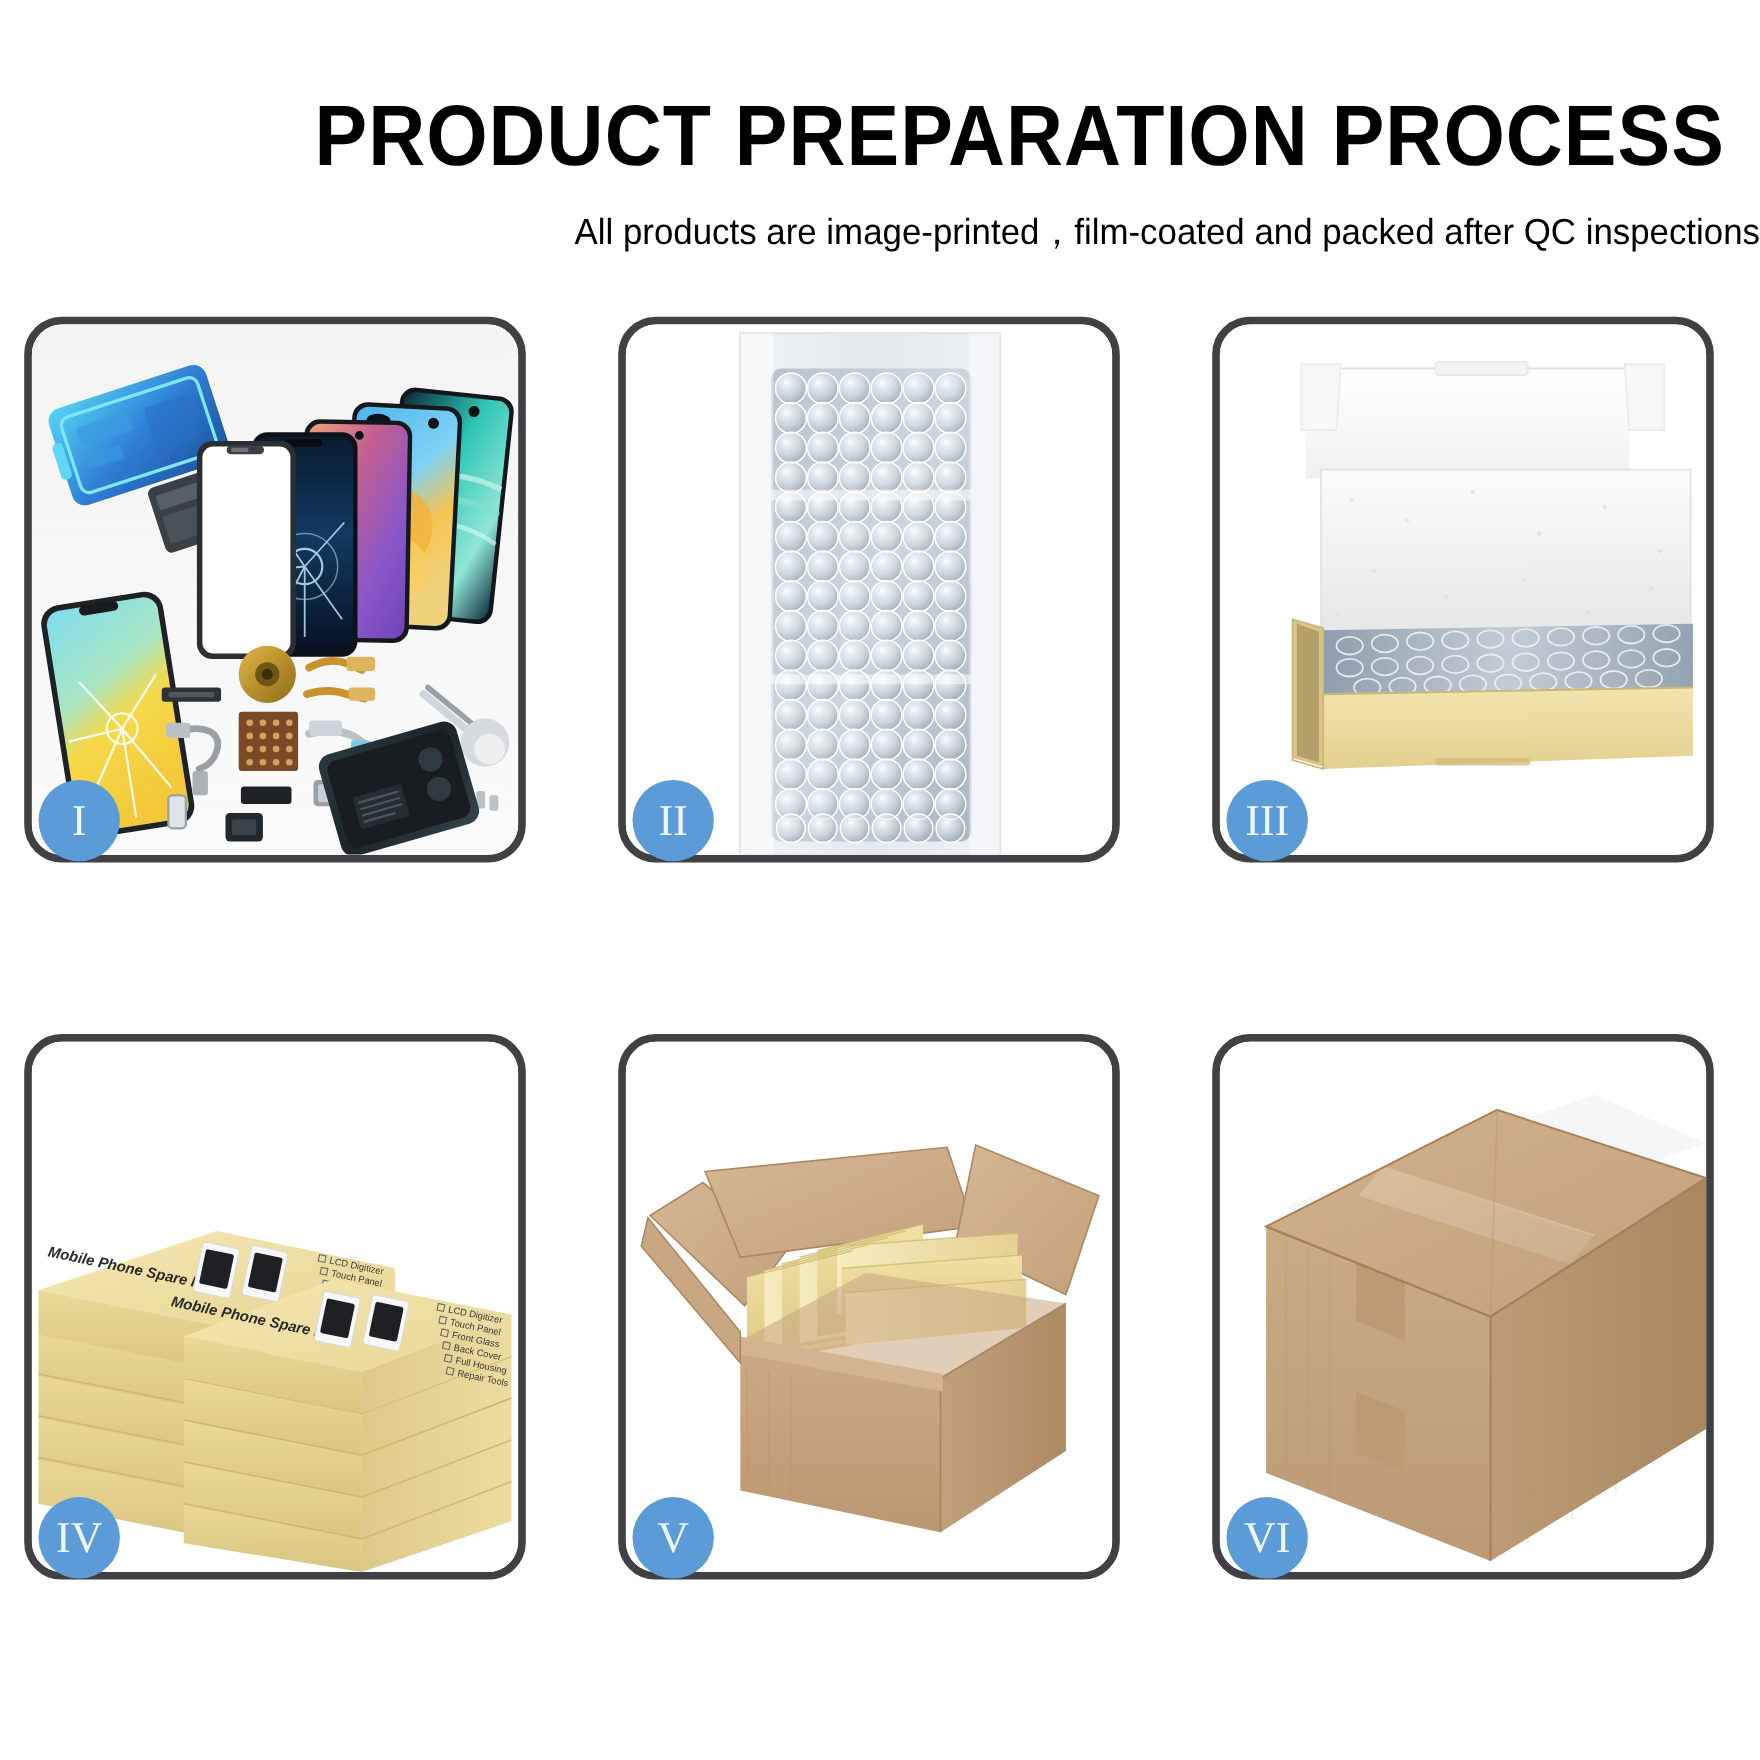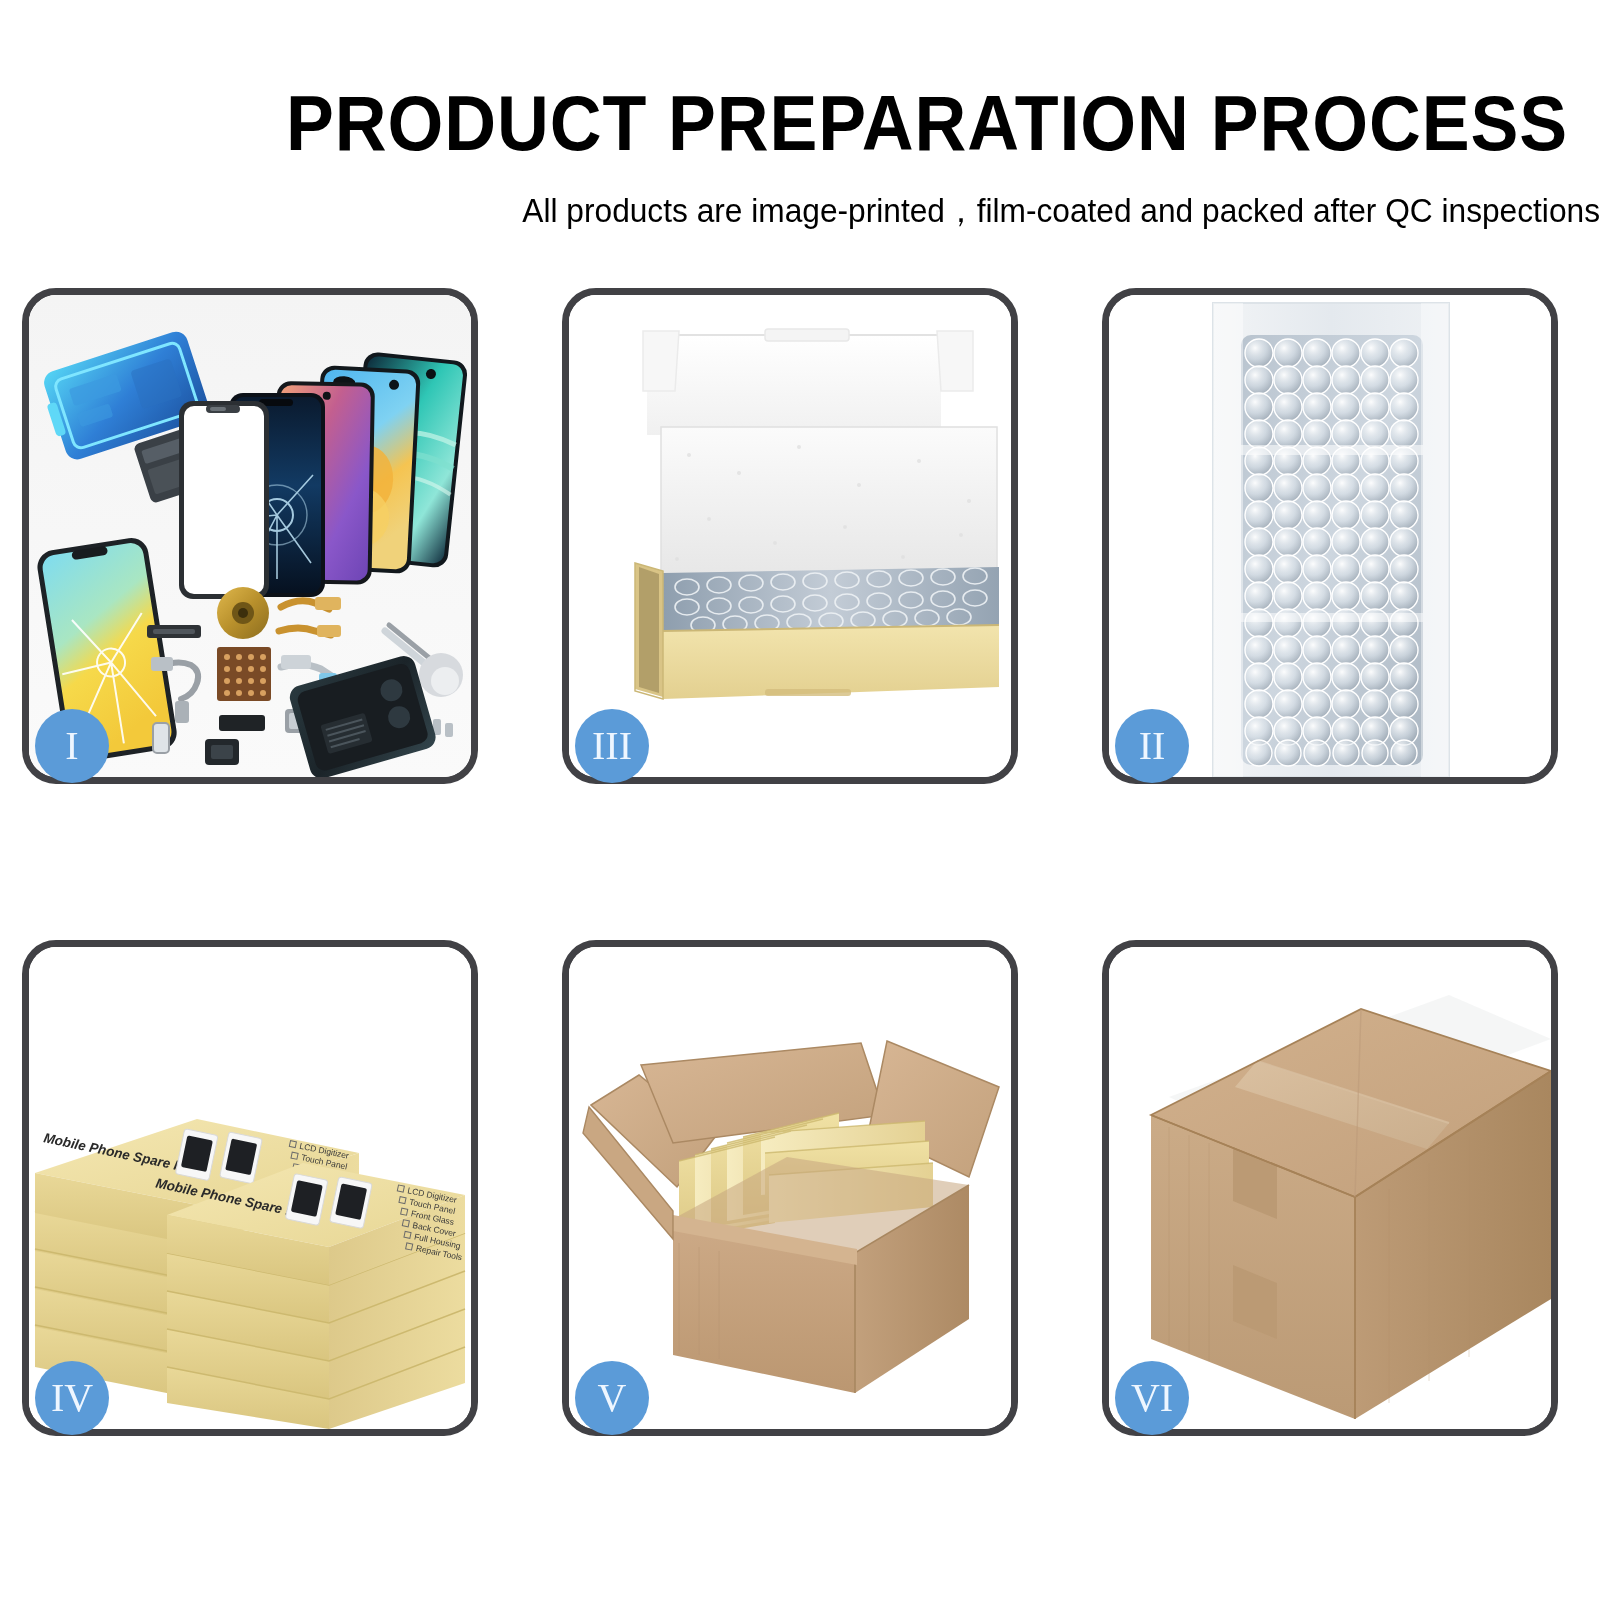--- a/index.html
+++ b/index.html
@@ -277,20 +277,196 @@
         </div>
       </div>
       <div class="badge">I</div>
     </div>
 
     <div class="card">
       <div class="card-inner">
         <div class="scene">
           <svg viewBox="0 0 442 482" preserveAspectRatio="xMidYMid slice">
             <defs>
+              <linearGradient id="bagg" x1="0" y1="0" x2="1" y2="0">
+                <stop offset="0" stop-color="#f2f4f6"></stop>
+                  <stop offset=".5" stop-color="#e4e9ee"></stop>
+                <stop offset="1" stop-color="#eef1f4"></stop>
+              </linearGradient>
+              <linearGradient id="coreg" x1="0" y1="0" x2="1" y2="1">
+                <stop offset="0" stop-color="#b9c4cf"></stop>
+                  <stop offset=".5" stop-color="#cdd6df"></stop>
+                <stop offset="1" stop-color="#aab6c2"></stop>
+              </linearGradient>
+              <radialGradient id="bub" cx=".36" cy=".32" r=".72">
+                <stop offset="0" stop-color="#ffffff" stop-opacity=".95"></stop>
+                <stop offset=".55" stop-color="#dfe6ec" stop-opacity=".5"></stop>
+                <stop offset="1" stop-color="#8e9aa6" stop-opacity=".55"></stop>
+              </radialGradient>
+            </defs>
+            <rect width="442" height="482" fill="#ffffff"></rect>
+
+            <rect x="104" y="8" width="236" height="474" fill="url(#bagg)"></rect>
+            <rect x="104" y="8" width="236" height="474" fill="none" stroke="#dde3e8" stroke-width="2"></rect>
+
+            <rect x="132" y="40" width="182" height="430" rx="10" fill="url(#coreg)"></rect>
+
+            <g>
+
+              <g>
+                <g transform="translate(0,0)">
+
+                  <g>
+                    <circle cx="150" cy="58" r="14" fill="url(#bub)" stroke="#ffffff" stroke-width="1.4"></circle>
+                    <circle cx="179" cy="58" r="14" fill="url(#bub)" stroke="#ffffff" stroke-width="1.4"></circle>
+                    <circle cx="208" cy="58" r="14" fill="url(#bub)" stroke="#ffffff" stroke-width="1.4"></circle>
+                    <circle cx="237" cy="58" r="14" fill="url(#bub)" stroke="#ffffff" stroke-width="1.4"></circle>
+                    <circle cx="266" cy="58" r="14" fill="url(#bub)" stroke="#ffffff" stroke-width="1.4"></circle>
+                    <circle cx="295" cy="58" r="14" fill="url(#bub)" stroke="#ffffff" stroke-width="1.4"></circle>
+                  </g>
+                  <g transform="translate(0,27)">
+                    <circle cx="150" cy="58" r="14" fill="url(#bub)" stroke="#ffffff" stroke-width="1.4"></circle>
+                    <circle cx="179" cy="58" r="14" fill="url(#bub)" stroke="#ffffff" stroke-width="1.4"></circle>
+                    <circle cx="208" cy="58" r="14" fill="url(#bub)" stroke="#ffffff" stroke-width="1.4"></circle>
+                    <circle cx="237" cy="58" r="14" fill="url(#bub)" stroke="#ffffff" stroke-width="1.4"></circle>
+                    <circle cx="266" cy="58" r="14" fill="url(#bub)" stroke="#ffffff" stroke-width="1.4"></circle>
+                    <circle cx="295" cy="58" r="14" fill="url(#bub)" stroke="#ffffff" stroke-width="1.4"></circle>
+                  </g>
+                  <g transform="translate(0,54)">
+                    <circle cx="150" cy="58" r="14" fill="url(#bub)" stroke="#ffffff" stroke-width="1.4"></circle>
+                    <circle cx="179" cy="58" r="14" fill="url(#bub)" stroke="#ffffff" stroke-width="1.4"></circle>
+                    <circle cx="208" cy="58" r="14" fill="url(#bub)" stroke="#ffffff" stroke-width="1.4"></circle>
+                    <circle cx="237" cy="58" r="14" fill="url(#bub)" stroke="#ffffff" stroke-width="1.4"></circle>
+                    <circle cx="266" cy="58" r="14" fill="url(#bub)" stroke="#ffffff" stroke-width="1.4"></circle>
+                    <circle cx="295" cy="58" r="14" fill="url(#bub)" stroke="#ffffff" stroke-width="1.4"></circle>
+                  </g>
+                  <g transform="translate(0,81)">
+                    <circle cx="150" cy="58" r="14" fill="url(#bub)" stroke="#ffffff" stroke-width="1.4"></circle>
+                    <circle cx="179" cy="58" r="14" fill="url(#bub)" stroke="#ffffff" stroke-width="1.4"></circle>
+                    <circle cx="208" cy="58" r="14" fill="url(#bub)" stroke="#ffffff" stroke-width="1.4"></circle>
+                    <circle cx="237" cy="58" r="14" fill="url(#bub)" stroke="#ffffff" stroke-width="1.4"></circle>
+                    <circle cx="266" cy="58" r="14" fill="url(#bub)" stroke="#ffffff" stroke-width="1.4"></circle>
+                    <circle cx="295" cy="58" r="14" fill="url(#bub)" stroke="#ffffff" stroke-width="1.4"></circle>
+                  </g>
+                  <g transform="translate(0,108)">
+                    <circle cx="150" cy="58" r="14" fill="url(#bub)" stroke="#ffffff" stroke-width="1.4"></circle>
+                    <circle cx="179" cy="58" r="14" fill="url(#bub)" stroke="#ffffff" stroke-width="1.4"></circle>
+                    <circle cx="208" cy="58" r="14" fill="url(#bub)" stroke="#ffffff" stroke-width="1.4"></circle>
+                    <circle cx="237" cy="58" r="14" fill="url(#bub)" stroke="#ffffff" stroke-width="1.4"></circle>
+                    <circle cx="266" cy="58" r="14" fill="url(#bub)" stroke="#ffffff" stroke-width="1.4"></circle>
+                    <circle cx="295" cy="58" r="14" fill="url(#bub)" stroke="#ffffff" stroke-width="1.4"></circle>
+                  </g>
+                  <g transform="translate(0,135)">
+                    <circle cx="150" cy="58" r="14" fill="url(#bub)" stroke="#ffffff" stroke-width="1.4"></circle>
+                    <circle cx="179" cy="58" r="14" fill="url(#bub)" stroke="#ffffff" stroke-width="1.4"></circle>
+                    <circle cx="208" cy="58" r="14" fill="url(#bub)" stroke="#ffffff" stroke-width="1.4"></circle>
+                    <circle cx="237" cy="58" r="14" fill="url(#bub)" stroke="#ffffff" stroke-width="1.4"></circle>
+                    <circle cx="266" cy="58" r="14" fill="url(#bub)" stroke="#ffffff" stroke-width="1.4"></circle>
+                    <circle cx="295" cy="58" r="14" fill="url(#bub)" stroke="#ffffff" stroke-width="1.4"></circle>
+                  </g>
+                  <g transform="translate(0,162)">
+                    <circle cx="150" cy="58" r="14" fill="url(#bub)" stroke="#ffffff" stroke-width="1.4"></circle>
+                    <circle cx="179" cy="58" r="14" fill="url(#bub)" stroke="#ffffff" stroke-width="1.4"></circle>
+                    <circle cx="208" cy="58" r="14" fill="url(#bub)" stroke="#ffffff" stroke-width="1.4"></circle>
+                    <circle cx="237" cy="58" r="14" fill="url(#bub)" stroke="#ffffff" stroke-width="1.4"></circle>
+                    <circle cx="266" cy="58" r="14" fill="url(#bub)" stroke="#ffffff" stroke-width="1.4"></circle>
+                    <circle cx="295" cy="58" r="14" fill="url(#bub)" stroke="#ffffff" stroke-width="1.4"></circle>
+                  </g>
+                  <g transform="translate(0,189)">
+                    <circle cx="150" cy="58" r="14" fill="url(#bub)" stroke="#ffffff" stroke-width="1.4"></circle>
+                    <circle cx="179" cy="58" r="14" fill="url(#bub)" stroke="#ffffff" stroke-width="1.4"></circle>
+                    <circle cx="208" cy="58" r="14" fill="url(#bub)" stroke="#ffffff" stroke-width="1.4"></circle>
+                    <circle cx="237" cy="58" r="14" fill="url(#bub)" stroke="#ffffff" stroke-width="1.4"></circle>
+                    <circle cx="266" cy="58" r="14" fill="url(#bub)" stroke="#ffffff" stroke-width="1.4"></circle>
+                    <circle cx="295" cy="58" r="14" fill="url(#bub)" stroke="#ffffff" stroke-width="1.4"></circle>
+                  </g>
+                  <g transform="translate(0,216)">
+                    <circle cx="150" cy="58" r="14" fill="url(#bub)" stroke="#ffffff" stroke-width="1.4"></circle>
+                    <circle cx="179" cy="58" r="14" fill="url(#bub)" stroke="#ffffff" stroke-width="1.4"></circle>
+                    <circle cx="208" cy="58" r="14" fill="url(#bub)" stroke="#ffffff" stroke-width="1.4"></circle>
+                    <circle cx="237" cy="58" r="14" fill="url(#bub)" stroke="#ffffff" stroke-width="1.4"></circle>
+                    <circle cx="266" cy="58" r="14" fill="url(#bub)" stroke="#ffffff" stroke-width="1.4"></circle>
+                    <circle cx="295" cy="58" r="14" fill="url(#bub)" stroke="#ffffff" stroke-width="1.4"></circle>
+                  </g>
+                  <g transform="translate(0,243)">
+                    <circle cx="150" cy="58" r="14" fill="url(#bub)" stroke="#ffffff" stroke-width="1.4"></circle>
+                    <circle cx="179" cy="58" r="14" fill="url(#bub)" stroke="#ffffff" stroke-width="1.4"></circle>
+                    <circle cx="208" cy="58" r="14" fill="url(#bub)" stroke="#ffffff" stroke-width="1.4"></circle>
+                    <circle cx="237" cy="58" r="14" fill="url(#bub)" stroke="#ffffff" stroke-width="1.4"></circle>
+                    <circle cx="266" cy="58" r="14" fill="url(#bub)" stroke="#ffffff" stroke-width="1.4"></circle>
+                    <circle cx="295" cy="58" r="14" fill="url(#bub)" stroke="#ffffff" stroke-width="1.4"></circle>
+                  </g>
+                  <g transform="translate(0,270)">
+                    <circle cx="150" cy="58" r="14" fill="url(#bub)" stroke="#ffffff" stroke-width="1.4"></circle>
+                    <circle cx="179" cy="58" r="14" fill="url(#bub)" stroke="#ffffff" stroke-width="1.4"></circle>
+                    <circle cx="208" cy="58" r="14" fill="url(#bub)" stroke="#ffffff" stroke-width="1.4"></circle>
+                    <circle cx="237" cy="58" r="14" fill="url(#bub)" stroke="#ffffff" stroke-width="1.4"></circle>
+                    <circle cx="266" cy="58" r="14" fill="url(#bub)" stroke="#ffffff" stroke-width="1.4"></circle>
+                    <circle cx="295" cy="58" r="14" fill="url(#bub)" stroke="#ffffff" stroke-width="1.4"></circle>
+                  </g>
+                  <g transform="translate(0,297)">
+                    <circle cx="150" cy="58" r="14" fill="url(#bub)" stroke="#ffffff" stroke-width="1.4"></circle>
+                    <circle cx="179" cy="58" r="14" fill="url(#bub)" stroke="#ffffff" stroke-width="1.4"></circle>
+                    <circle cx="208" cy="58" r="14" fill="url(#bub)" stroke="#ffffff" stroke-width="1.4"></circle>
+                    <circle cx="237" cy="58" r="14" fill="url(#bub)" stroke="#ffffff" stroke-width="1.4"></circle>
+                    <circle cx="266" cy="58" r="14" fill="url(#bub)" stroke="#ffffff" stroke-width="1.4"></circle>
+                    <circle cx="295" cy="58" r="14" fill="url(#bub)" stroke="#ffffff" stroke-width="1.4"></circle>
+                  </g>
+                  <g transform="translate(0,324)">
+                    <circle cx="150" cy="58" r="14" fill="url(#bub)" stroke="#ffffff" stroke-width="1.4"></circle>
+                    <circle cx="179" cy="58" r="14" fill="url(#bub)" stroke="#ffffff" stroke-width="1.4"></circle>
+                    <circle cx="208" cy="58" r="14" fill="url(#bub)" stroke="#ffffff" stroke-width="1.4"></circle>
+                    <circle cx="237" cy="58" r="14" fill="url(#bub)" stroke="#ffffff" stroke-width="1.4"></circle>
+                    <circle cx="266" cy="58" r="14" fill="url(#bub)" stroke="#ffffff" stroke-width="1.4"></circle>
+                    <circle cx="295" cy="58" r="14" fill="url(#bub)" stroke="#ffffff" stroke-width="1.4"></circle>
+                  </g>
+                  <g transform="translate(0,351)">
+                    <circle cx="150" cy="58" r="14" fill="url(#bub)" stroke="#ffffff" stroke-width="1.4"></circle>
+                    <circle cx="179" cy="58" r="14" fill="url(#bub)" stroke="#ffffff" stroke-width="1.4"></circle>
+                    <circle cx="208" cy="58" r="14" fill="url(#bub)" stroke="#ffffff" stroke-width="1.4"></circle>
+                    <circle cx="237" cy="58" r="14" fill="url(#bub)" stroke="#ffffff" stroke-width="1.4"></circle>
+                    <circle cx="266" cy="58" r="14" fill="url(#bub)" stroke="#ffffff" stroke-width="1.4"></circle>
+                    <circle cx="295" cy="58" r="14" fill="url(#bub)" stroke="#ffffff" stroke-width="1.4"></circle>
+                  </g>
+                  <g transform="translate(0,378)">
+                    <circle cx="150" cy="58" r="14" fill="url(#bub)" stroke="#ffffff" stroke-width="1.4"></circle>
+                    <circle cx="179" cy="58" r="14" fill="url(#bub)" stroke="#ffffff" stroke-width="1.4"></circle>
+                    <circle cx="208" cy="58" r="14" fill="url(#bub)" stroke="#ffffff" stroke-width="1.4"></circle>
+                    <circle cx="237" cy="58" r="14" fill="url(#bub)" stroke="#ffffff" stroke-width="1.4"></circle>
+                    <circle cx="266" cy="58" r="14" fill="url(#bub)" stroke="#ffffff" stroke-width="1.4"></circle>
+                    <circle cx="295" cy="58" r="14" fill="url(#bub)" stroke="#ffffff" stroke-width="1.4"></circle>
+                  </g>
+                  <g transform="translate(0,400)">
+                    <circle cx="150" cy="58" r="13" fill="url(#bub)" stroke="#ffffff" stroke-width="1.4"></circle>
+                    <circle cx="179" cy="58" r="13" fill="url(#bub)" stroke="#ffffff" stroke-width="1.4"></circle>
+                    <circle cx="208" cy="58" r="13" fill="url(#bub)" stroke="#ffffff" stroke-width="1.4"></circle>
+                    <circle cx="237" cy="58" r="13" fill="url(#bub)" stroke="#ffffff" stroke-width="1.4"></circle>
+                    <circle cx="266" cy="58" r="13" fill="url(#bub)" stroke="#ffffff" stroke-width="1.4"></circle>
+                    <circle cx="295" cy="58" r="13" fill="url(#bub)" stroke="#ffffff" stroke-width="1.4"></circle>
+                  </g>
+                </g>
+              </g>
+            </g>
+
+            <rect x="132" y="150" width="182" height="10" fill="#ffffff" opacity=".55"></rect>
+            <rect x="132" y="318" width="182" height="9" fill="#ffffff" opacity=".5"></rect>
+
+            <rect x="104" y="8" width="30" height="474" fill="#ffffff" opacity=".45"></rect>
+            <rect x="312" y="8" width="28" height="474" fill="#ffffff" opacity=".4"></rect>
+          </svg>
+        </div>
+      </div>
+      <div class="badge">II</div>
+    </div>
+
+    <div class="card">
+      <div class="card-inner">
+        <div class="scene">
+          <svg viewBox="0 0 442 482" preserveAspectRatio="xMidYMid slice">
+            <defs>
               <linearGradient id="lid" x1="0" y1="0" x2="0" y2="1">
                 <stop offset="0" stop-color="#ffffff"></stop>
                   <stop offset="1" stop-color="#f0f0f0"></stop>
               </linearGradient>
               <linearGradient id="foam" x1="0" y1="0" x2="0" y2="1">
                 <stop offset="0" stop-color="#fbfbfb"></stop>
                   <stop offset="1" stop-color="#e7e7e7"></stop>
               </linearGradient>
               <linearGradient id="gld" x1="0" y1="0" x2="0" y2="1">
                 <stop offset="0" stop-color="#f2e4ad"></stop>
@@ -371,196 +547,20 @@
         </div>
       </div>
       <div class="badge">III</div>
     </div>
 
     <div class="card">
       <div class="card-inner">
         <div class="scene">
           <svg viewBox="0 0 442 482" preserveAspectRatio="xMidYMid slice">
             <defs>
-              <linearGradient id="bagg" x1="0" y1="0" x2="1" y2="0">
-                <stop offset="0" stop-color="#f2f4f6"></stop>
-                  <stop offset=".5" stop-color="#e4e9ee"></stop>
-                <stop offset="1" stop-color="#eef1f4"></stop>
-              </linearGradient>
-              <linearGradient id="coreg" x1="0" y1="0" x2="1" y2="1">
-                <stop offset="0" stop-color="#b9c4cf"></stop>
-                  <stop offset=".5" stop-color="#cdd6df"></stop>
-                <stop offset="1" stop-color="#aab6c2"></stop>
-              </linearGradient>
-              <radialGradient id="bub" cx=".36" cy=".32" r=".72">
-                <stop offset="0" stop-color="#ffffff" stop-opacity=".95"></stop>
-                <stop offset=".55" stop-color="#dfe6ec" stop-opacity=".5"></stop>
-                <stop offset="1" stop-color="#8e9aa6" stop-opacity=".55"></stop>
-              </radialGradient>
-            </defs>
-            <rect width="442" height="482" fill="#ffffff"></rect>
-
-            <rect x="104" y="8" width="236" height="474" fill="url(#bagg)"></rect>
-            <rect x="104" y="8" width="236" height="474" fill="none" stroke="#dde3e8" stroke-width="2"></rect>
-
-            <rect x="132" y="40" width="182" height="430" rx="10" fill="url(#coreg)"></rect>
-
-            <g>
-
-              <g>
-                <g transform="translate(0,0)">
-
-                  <g>
-                    <circle cx="150" cy="58" r="14" fill="url(#bub)" stroke="#ffffff" stroke-width="1.4"></circle>
-                    <circle cx="179" cy="58" r="14" fill="url(#bub)" stroke="#ffffff" stroke-width="1.4"></circle>
-                    <circle cx="208" cy="58" r="14" fill="url(#bub)" stroke="#ffffff" stroke-width="1.4"></circle>
-                    <circle cx="237" cy="58" r="14" fill="url(#bub)" stroke="#ffffff" stroke-width="1.4"></circle>
-                    <circle cx="266" cy="58" r="14" fill="url(#bub)" stroke="#ffffff" stroke-width="1.4"></circle>
-                    <circle cx="295" cy="58" r="14" fill="url(#bub)" stroke="#ffffff" stroke-width="1.4"></circle>
-                  </g>
-                  <g transform="translate(0,27)">
-                    <circle cx="150" cy="58" r="14" fill="url(#bub)" stroke="#ffffff" stroke-width="1.4"></circle>
-                    <circle cx="179" cy="58" r="14" fill="url(#bub)" stroke="#ffffff" stroke-width="1.4"></circle>
-                    <circle cx="208" cy="58" r="14" fill="url(#bub)" stroke="#ffffff" stroke-width="1.4"></circle>
-                    <circle cx="237" cy="58" r="14" fill="url(#bub)" stroke="#ffffff" stroke-width="1.4"></circle>
-                    <circle cx="266" cy="58" r="14" fill="url(#bub)" stroke="#ffffff" stroke-width="1.4"></circle>
-                    <circle cx="295" cy="58" r="14" fill="url(#bub)" stroke="#ffffff" stroke-width="1.4"></circle>
-                  </g>
-                  <g transform="translate(0,54)">
-                    <circle cx="150" cy="58" r="14" fill="url(#bub)" stroke="#ffffff" stroke-width="1.4"></circle>
-                    <circle cx="179" cy="58" r="14" fill="url(#bub)" stroke="#ffffff" stroke-width="1.4"></circle>
-                    <circle cx="208" cy="58" r="14" fill="url(#bub)" stroke="#ffffff" stroke-width="1.4"></circle>
-                    <circle cx="237" cy="58" r="14" fill="url(#bub)" stroke="#ffffff" stroke-width="1.4"></circle>
-                    <circle cx="266" cy="58" r="14" fill="url(#bub)" stroke="#ffffff" stroke-width="1.4"></circle>
-                    <circle cx="295" cy="58" r="14" fill="url(#bub)" stroke="#ffffff" stroke-width="1.4"></circle>
-                  </g>
-                  <g transform="translate(0,81)">
-                    <circle cx="150" cy="58" r="14" fill="url(#bub)" stroke="#ffffff" stroke-width="1.4"></circle>
-                    <circle cx="179" cy="58" r="14" fill="url(#bub)" stroke="#ffffff" stroke-width="1.4"></circle>
-                    <circle cx="208" cy="58" r="14" fill="url(#bub)" stroke="#ffffff" stroke-width="1.4"></circle>
-                    <circle cx="237" cy="58" r="14" fill="url(#bub)" stroke="#ffffff" stroke-width="1.4"></circle>
-                    <circle cx="266" cy="58" r="14" fill="url(#bub)" stroke="#ffffff" stroke-width="1.4"></circle>
-                    <circle cx="295" cy="58" r="14" fill="url(#bub)" stroke="#ffffff" stroke-width="1.4"></circle>
-                  </g>
-                  <g transform="translate(0,108)">
-                    <circle cx="150" cy="58" r="14" fill="url(#bub)" stroke="#ffffff" stroke-width="1.4"></circle>
-                    <circle cx="179" cy="58" r="14" fill="url(#bub)" stroke="#ffffff" stroke-width="1.4"></circle>
-                    <circle cx="208" cy="58" r="14" fill="url(#bub)" stroke="#ffffff" stroke-width="1.4"></circle>
-                    <circle cx="237" cy="58" r="14" fill="url(#bub)" stroke="#ffffff" stroke-width="1.4"></circle>
-                    <circle cx="266" cy="58" r="14" fill="url(#bub)" stroke="#ffffff" stroke-width="1.4"></circle>
-                    <circle cx="295" cy="58" r="14" fill="url(#bub)" stroke="#ffffff" stroke-width="1.4"></circle>
-                  </g>
-                  <g transform="translate(0,135)">
-                    <circle cx="150" cy="58" r="14" fill="url(#bub)" stroke="#ffffff" stroke-width="1.4"></circle>
-                    <circle cx="179" cy="58" r="14" fill="url(#bub)" stroke="#ffffff" stroke-width="1.4"></circle>
-                    <circle cx="208" cy="58" r="14" fill="url(#bub)" stroke="#ffffff" stroke-width="1.4"></circle>
-                    <circle cx="237" cy="58" r="14" fill="url(#bub)" stroke="#ffffff" stroke-width="1.4"></circle>
-                    <circle cx="266" cy="58" r="14" fill="url(#bub)" stroke="#ffffff" stroke-width="1.4"></circle>
-                    <circle cx="295" cy="58" r="14" fill="url(#bub)" stroke="#ffffff" stroke-width="1.4"></circle>
-                  </g>
-                  <g transform="translate(0,162)">
-                    <circle cx="150" cy="58" r="14" fill="url(#bub)" stroke="#ffffff" stroke-width="1.4"></circle>
-                    <circle cx="179" cy="58" r="14" fill="url(#bub)" stroke="#ffffff" stroke-width="1.4"></circle>
-                    <circle cx="208" cy="58" r="14" fill="url(#bub)" stroke="#ffffff" stroke-width="1.4"></circle>
-                    <circle cx="237" cy="58" r="14" fill="url(#bub)" stroke="#ffffff" stroke-width="1.4"></circle>
-                    <circle cx="266" cy="58" r="14" fill="url(#bub)" stroke="#ffffff" stroke-width="1.4"></circle>
-                    <circle cx="295" cy="58" r="14" fill="url(#bub)" stroke="#ffffff" stroke-width="1.4"></circle>
-                  </g>
-                  <g transform="translate(0,189)">
-                    <circle cx="150" cy="58" r="14" fill="url(#bub)" stroke="#ffffff" stroke-width="1.4"></circle>
-                    <circle cx="179" cy="58" r="14" fill="url(#bub)" stroke="#ffffff" stroke-width="1.4"></circle>
-                    <circle cx="208" cy="58" r="14" fill="url(#bub)" stroke="#ffffff" stroke-width="1.4"></circle>
-                    <circle cx="237" cy="58" r="14" fill="url(#bub)" stroke="#ffffff" stroke-width="1.4"></circle>
-                    <circle cx="266" cy="58" r="14" fill="url(#bub)" stroke="#ffffff" stroke-width="1.4"></circle>
-                    <circle cx="295" cy="58" r="14" fill="url(#bub)" stroke="#ffffff" stroke-width="1.4"></circle>
-                  </g>
-                  <g transform="translate(0,216)">
-                    <circle cx="150" cy="58" r="14" fill="url(#bub)" stroke="#ffffff" stroke-width="1.4"></circle>
-                    <circle cx="179" cy="58" r="14" fill="url(#bub)" stroke="#ffffff" stroke-width="1.4"></circle>
-                    <circle cx="208" cy="58" r="14" fill="url(#bub)" stroke="#ffffff" stroke-width="1.4"></circle>
-                    <circle cx="237" cy="58" r="14" fill="url(#bub)" stroke="#ffffff" stroke-width="1.4"></circle>
-                    <circle cx="266" cy="58" r="14" fill="url(#bub)" stroke="#ffffff" stroke-width="1.4"></circle>
-                    <circle cx="295" cy="58" r="14" fill="url(#bub)" stroke="#ffffff" stroke-width="1.4"></circle>
-                  </g>
-                  <g transform="translate(0,243)">
-                    <circle cx="150" cy="58" r="14" fill="url(#bub)" stroke="#ffffff" stroke-width="1.4"></circle>
-                    <circle cx="179" cy="58" r="14" fill="url(#bub)" stroke="#ffffff" stroke-width="1.4"></circle>
-                    <circle cx="208" cy="58" r="14" fill="url(#bub)" stroke="#ffffff" stroke-width="1.4"></circle>
-                    <circle cx="237" cy="58" r="14" fill="url(#bub)" stroke="#ffffff" stroke-width="1.4"></circle>
-                    <circle cx="266" cy="58" r="14" fill="url(#bub)" stroke="#ffffff" stroke-width="1.4"></circle>
-                    <circle cx="295" cy="58" r="14" fill="url(#bub)" stroke="#ffffff" stroke-width="1.4"></circle>
-                  </g>
-                  <g transform="translate(0,270)">
-                    <circle cx="150" cy="58" r="14" fill="url(#bub)" stroke="#ffffff" stroke-width="1.4"></circle>
-                    <circle cx="179" cy="58" r="14" fill="url(#bub)" stroke="#ffffff" stroke-width="1.4"></circle>
-                    <circle cx="208" cy="58" r="14" fill="url(#bub)" stroke="#ffffff" stroke-width="1.4"></circle>
-                    <circle cx="237" cy="58" r="14" fill="url(#bub)" stroke="#ffffff" stroke-width="1.4"></circle>
-                    <circle cx="266" cy="58" r="14" fill="url(#bub)" stroke="#ffffff" stroke-width="1.4"></circle>
-                    <circle cx="295" cy="58" r="14" fill="url(#bub)" stroke="#ffffff" stroke-width="1.4"></circle>
-                  </g>
-                  <g transform="translate(0,297)">
-                    <circle cx="150" cy="58" r="14" fill="url(#bub)" stroke="#ffffff" stroke-width="1.4"></circle>
-                    <circle cx="179" cy="58" r="14" fill="url(#bub)" stroke="#ffffff" stroke-width="1.4"></circle>
-                    <circle cx="208" cy="58" r="14" fill="url(#bub)" stroke="#ffffff" stroke-width="1.4"></circle>
-                    <circle cx="237" cy="58" r="14" fill="url(#bub)" stroke="#ffffff" stroke-width="1.4"></circle>
-                    <circle cx="266" cy="58" r="14" fill="url(#bub)" stroke="#ffffff" stroke-width="1.4"></circle>
-                    <circle cx="295" cy="58" r="14" fill="url(#bub)" stroke="#ffffff" stroke-width="1.4"></circle>
-                  </g>
-                  <g transform="translate(0,324)">
-                    <circle cx="150" cy="58" r="14" fill="url(#bub)" stroke="#ffffff" stroke-width="1.4"></circle>
-                    <circle cx="179" cy="58" r="14" fill="url(#bub)" stroke="#ffffff" stroke-width="1.4"></circle>
-                    <circle cx="208" cy="58" r="14" fill="url(#bub)" stroke="#ffffff" stroke-width="1.4"></circle>
-                    <circle cx="237" cy="58" r="14" fill="url(#bub)" stroke="#ffffff" stroke-width="1.4"></circle>
-                    <circle cx="266" cy="58" r="14" fill="url(#bub)" stroke="#ffffff" stroke-width="1.4"></circle>
-                    <circle cx="295" cy="58" r="14" fill="url(#bub)" stroke="#ffffff" stroke-width="1.4"></circle>
-                  </g>
-                  <g transform="translate(0,351)">
-                    <circle cx="150" cy="58" r="14" fill="url(#bub)" stroke="#ffffff" stroke-width="1.4"></circle>
-                    <circle cx="179" cy="58" r="14" fill="url(#bub)" stroke="#ffffff" stroke-width="1.4"></circle>
-                    <circle cx="208" cy="58" r="14" fill="url(#bub)" stroke="#ffffff" stroke-width="1.4"></circle>
-                    <circle cx="237" cy="58" r="14" fill="url(#bub)" stroke="#ffffff" stroke-width="1.4"></circle>
-                    <circle cx="266" cy="58" r="14" fill="url(#bub)" stroke="#ffffff" stroke-width="1.4"></circle>
-                    <circle cx="295" cy="58" r="14" fill="url(#bub)" stroke="#ffffff" stroke-width="1.4"></circle>
-                  </g>
-                  <g transform="translate(0,378)">
-                    <circle cx="150" cy="58" r="14" fill="url(#bub)" stroke="#ffffff" stroke-width="1.4"></circle>
-                    <circle cx="179" cy="58" r="14" fill="url(#bub)" stroke="#ffffff" stroke-width="1.4"></circle>
-                    <circle cx="208" cy="58" r="14" fill="url(#bub)" stroke="#ffffff" stroke-width="1.4"></circle>
-                    <circle cx="237" cy="58" r="14" fill="url(#bub)" stroke="#ffffff" stroke-width="1.4"></circle>
-                    <circle cx="266" cy="58" r="14" fill="url(#bub)" stroke="#ffffff" stroke-width="1.4"></circle>
-                    <circle cx="295" cy="58" r="14" fill="url(#bub)" stroke="#ffffff" stroke-width="1.4"></circle>
-                  </g>
-                  <g transform="translate(0,400)">
-                    <circle cx="150" cy="58" r="13" fill="url(#bub)" stroke="#ffffff" stroke-width="1.4"></circle>
-                    <circle cx="179" cy="58" r="13" fill="url(#bub)" stroke="#ffffff" stroke-width="1.4"></circle>
-                    <circle cx="208" cy="58" r="13" fill="url(#bub)" stroke="#ffffff" stroke-width="1.4"></circle>
-                    <circle cx="237" cy="58" r="13" fill="url(#bub)" stroke="#ffffff" stroke-width="1.4"></circle>
-                    <circle cx="266" cy="58" r="13" fill="url(#bub)" stroke="#ffffff" stroke-width="1.4"></circle>
-                    <circle cx="295" cy="58" r="13" fill="url(#bub)" stroke="#ffffff" stroke-width="1.4"></circle>
-                  </g>
-                </g>
-              </g>
-            </g>
-
-            <rect x="132" y="150" width="182" height="10" fill="#ffffff" opacity=".55"></rect>
-            <rect x="132" y="318" width="182" height="9" fill="#ffffff" opacity=".5"></rect>
-
-            <rect x="104" y="8" width="30" height="474" fill="#ffffff" opacity=".45"></rect>
-            <rect x="312" y="8" width="28" height="474" fill="#ffffff" opacity=".4"></rect>
-          </svg>
-        </div>
-      </div>
-      <div class="badge">II</div>
-    </div>
-
-    <div class="card">
-      <div class="card-inner">
-        <div class="scene">
-          <svg viewBox="0 0 442 482" preserveAspectRatio="xMidYMid slice">
-            <defs>
               <linearGradient id="gtop" x1="0" y1="0" x2="1" y2="1">
                 <stop offset="0" stop-color="#f4e7b2"></stop>
                   <stop offset="1" stop-color="#e7d694"></stop>
               </linearGradient>
               <linearGradient id="gside" x1="0" y1="0" x2="0" y2="1">
                 <stop offset="0" stop-color="#e9d898"></stop>
                   <stop offset="1" stop-color="#d9c57f"></stop>
               </linearGradient>
               <linearGradient id="gend" x1="0" y1="0" x2="1" y2="0">
                 <stop offset="0" stop-color="#ddc98a"></stop>

